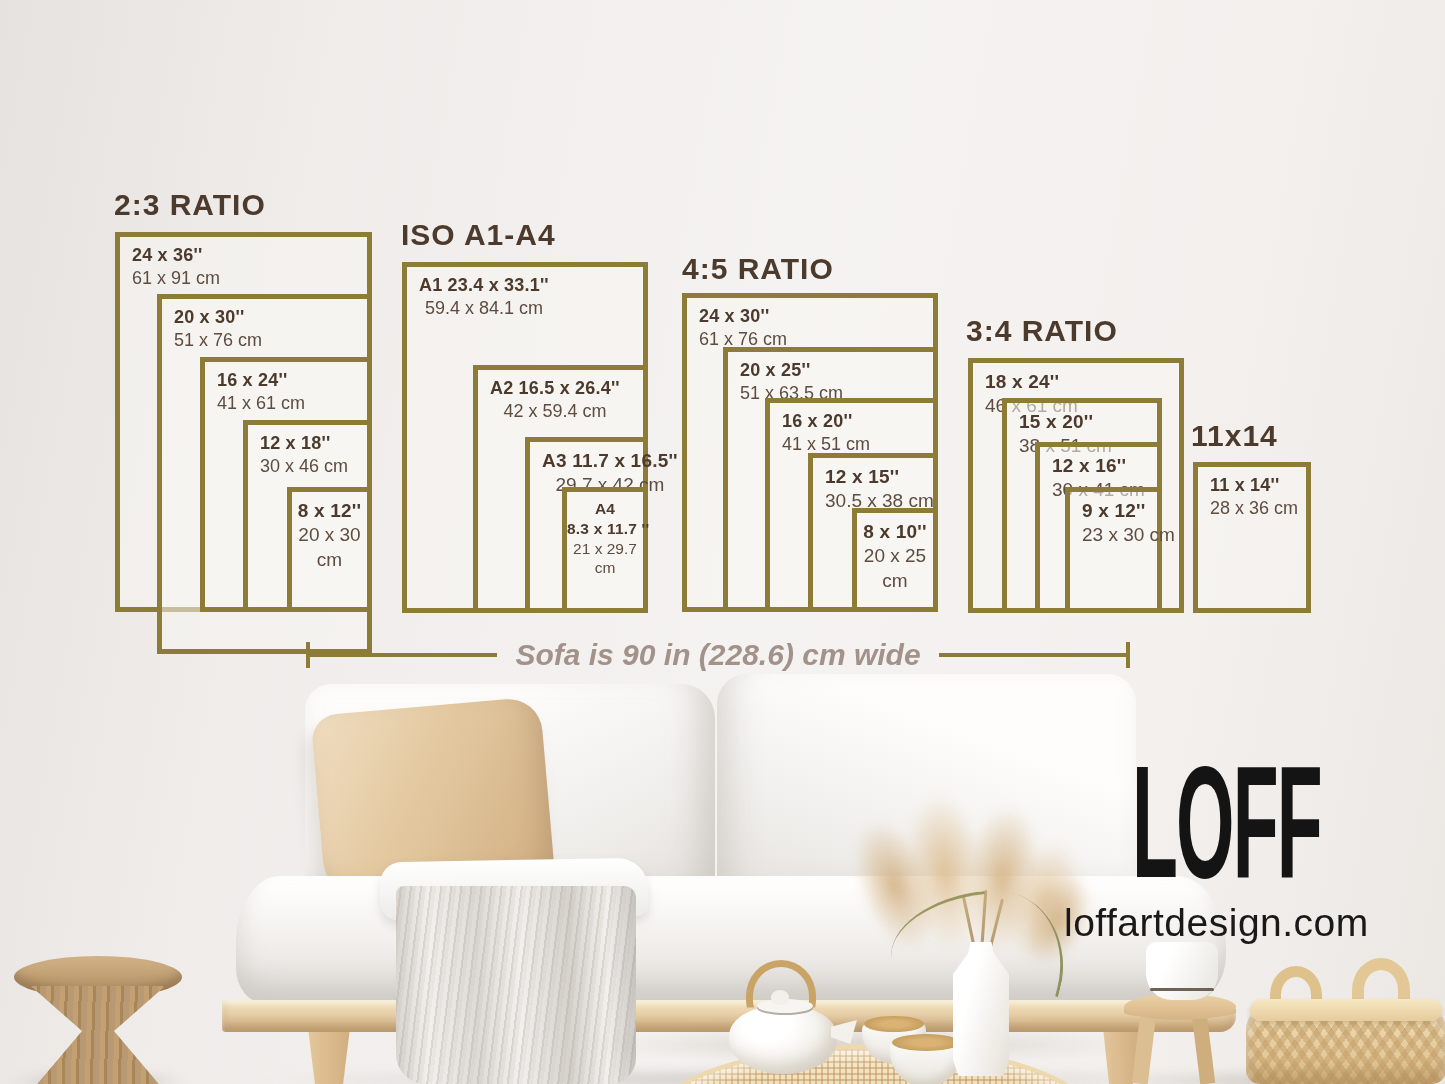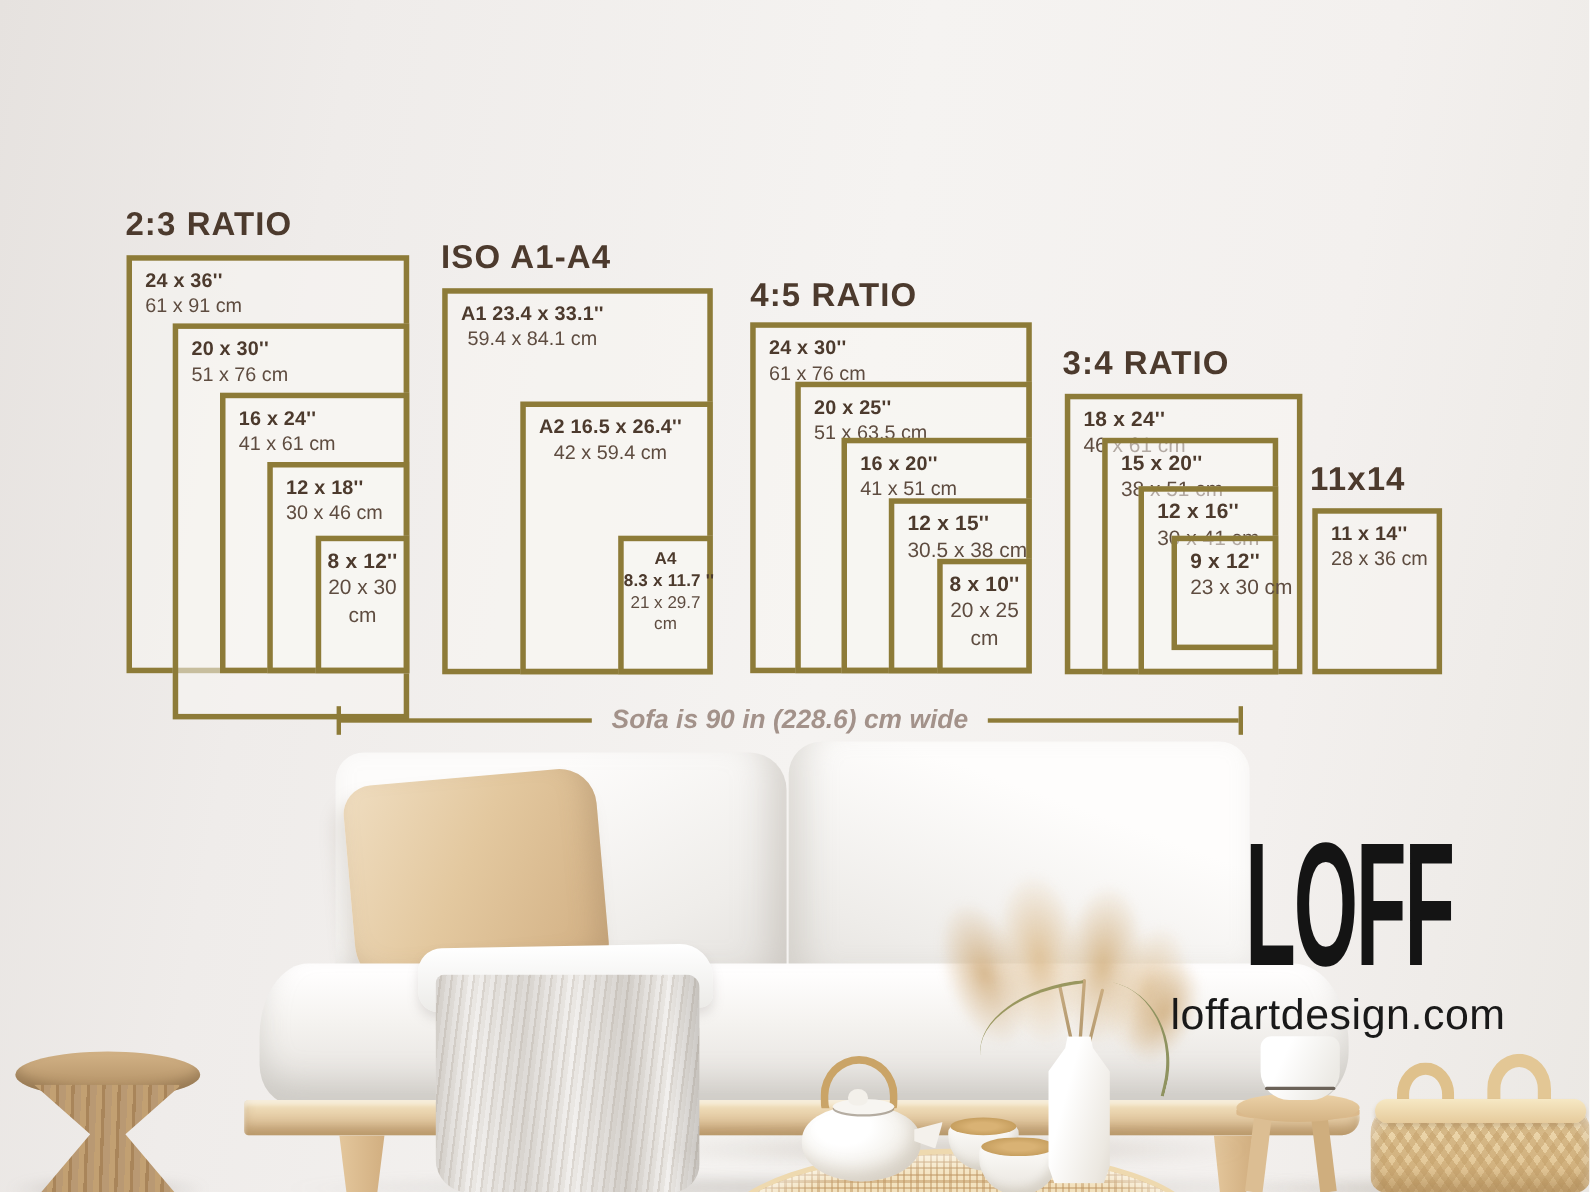--- a/index.html
+++ b/index.html
@@ -28,21 +28,21 @@
   .frame-label .b{font-weight:700;color:var(--label-bold);letter-spacing:.2px;}
   .frame-label.align-center{left:0;width:100%;text-align:center;}
   .frame-label.align-center-block{text-align:center;}
   .fs-lg{font-size:18px;} .fs-md{font-size:19px;} .fs-sm{font-size:15.5px;}
 
   
   .dim-line{left:306px;top:640px;width:824px;height:30px;display:flex;align-items:center;z-index:20;}
   .dim-line span,.dim-line i{position:static;display:block;}
   .dim-cap{width:4px;height:26px;background:var(--frame-border);}
   .dim-seg{flex:1;height:4px;background:var(--frame-border);}
-  .dim-text{padding:0 18px;font-size:24px;font-weight:700;font-style:italic;color:var(--measure);white-space:nowrap;}
+  .dim-text{padding:0 18px;font-size:30px;font-weight:700;font-style:italic;color:var(--measure);white-space:nowrap;}
 
   
   .scene{left:0;top:0;width:1445px;height:1084px;z-index:5;}
   .shadow{filter:blur(5px);border-radius:50%;}
   .sh-sofa{left:250px;top:1066px;width:1000px;height:28px;background:radial-gradient(ellipse,rgba(128,122,113,.32),transparent 70%);}
   .sh-stool{left:6px;top:1070px;width:184px;height:22px;background:radial-gradient(ellipse,rgba(120,112,102,.4),transparent 70%);}
   .sh-right{left:1128px;top:1070px;width:320px;height:22px;background:radial-gradient(ellipse,rgba(128,118,102,.35),transparent 70%);}
 
   .stool-top{left:14px;top:956px;width:168px;height:42px;border-radius:50%;
     background:linear-gradient(#d2b286,#ad8b60);box-shadow:inset 0 -8px 10px rgba(110,84,54,.4);}
@@ -265,20 +265,26 @@
           <div class="ln b">A1 23.4 x 33.1''</div>
           <div class="ln">59.4 x 84.1 cm</div>
         </div>
       </div>
       <div class="frame" style="left: 473px; top: 365px; width: 175px; height: 248px;">
         <div class="frame-label align-center-block fs-lg">
           <div class="ln b">A2 16.5 x 26.4''</div>
           <div class="ln">42 x 59.4 cm</div>
         </div>
       </div>
+      <div class="frame" style="left: 525px; top: 437px; width: 123px; height: 176px;">
+        <div class="frame-label align-center-block fs-md">
+          <div class="ln b">A3 11.7 x 16.5''</div>
+          <div class="ln">29.7 x 42 cm</div>
+        </div>
+      </div>
       <div class="frame" style="left: 562px; top: 487px; width: 86px; height: 126px;">
         <div class="frame-label align-center fs-sm">
           <div class="ln b">A4</div>
           <div class="ln b">8.3 x 11.7 ''</div>
           <div class="ln">21 x 29.7</div>
           <div class="ln">cm</div>
         </div>
       </div>
       <div class="section-header" style="left: 682px; top: 252px;">4:5 RATIO</div>
       <div class="frame" style="left: 682px; top: 293px; width: 256px; height: 319px;">
@@ -324,21 +330,21 @@
           <div class="ln b">15 x 20''</div>
           <div class="ln">38 x 51 cm</div>
         </div>
       </div>
       <div class="frame" style="left: 1035px; top: 442px; width: 127px; height: 171px;">
         <div class="frame-label align-left fs-md">
           <div class="ln b">12 x 16''</div>
           <div class="ln">30 x 41 cm</div>
         </div>
       </div>
-      <div class="frame" style="left: 1065px; top: 487px; width: 97px; height: 104px;">
+      <div class="frame" style="left: 1065px; top: 487px; width: 97px; height: 126px;">
         <div class="frame-label align-left fs-md">
           <div class="ln b">9 x 12''</div>
           <div class="ln">23 x 30 cm</div>
         </div>
       </div>
       <div class="section-header" style="left: 1191px; top: 419px;">11x14</div>
       <div class="frame" style="left: 1193px; top: 462px; width: 118px; height: 151px;">
         <div class="frame-label align-left fs-lg">
           <div class="ln b">11 x 14''</div>
           <div class="ln">28 x 36 cm</div>

